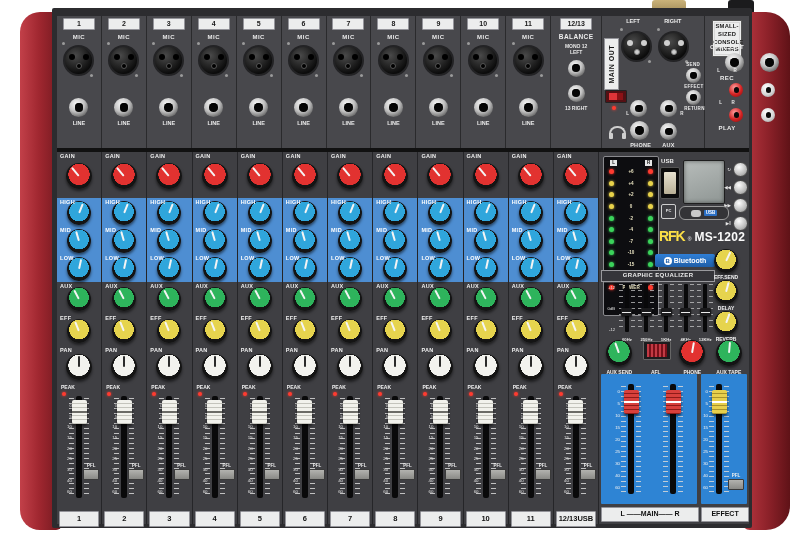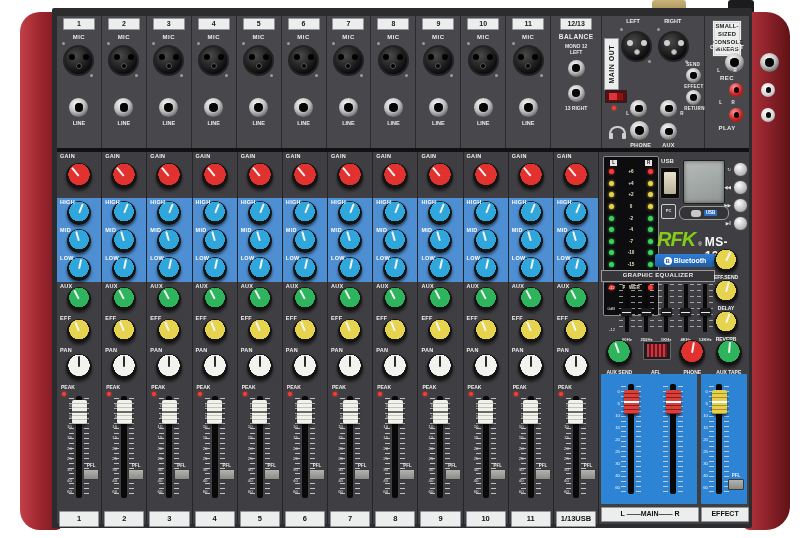--- a/index.html
+++ b/index.html
@@ -139,21 +139,21 @@
   .mbtn .g{font-size:4.5px;color:#e8e8e8;}
   .mbtn .b{width:13px;height:13px;border-radius:50%;background:radial-gradient(circle at 38% 32%,#fdfdfd,#bdbdbd 60%,#7f7f7f);
         border:1px solid #4a4a4a;}
   .pcicon{position:absolute;left:62px;top:52px;width:13px;height:13px;border:1px solid #cfcfcf;border-radius:2px;
         font-size:4px;color:#e8e8e8;text-align:center;line-height:12px;font-weight:bold;}
   .mediabadge{position:absolute;left:80px;top:54px;width:48px;height:12px;border:1px solid #9a9a9a;border-radius:6px;
         background:#343437;display:flex;align-items:center;justify-content:center;gap:3px;}
   .mediabadge::before{content:"";width:10px;height:7px;border-radius:3px;background:#c9c9c9;}
   .mediabadge .mb-usb{font-size:4.5px;font-weight:bold;color:#fff;background:#2b6fc4;padding:0 2px;border-radius:1px;line-height:6px;}
   .logo{position:absolute;left:58px;top:76px;right:2px;display:flex;align-items:baseline;justify-content:center;gap:3px;}
-  .logo .rfk{font-size:20px;font-weight:bold;font-style:italic;color:#84cc16;letter-spacing:-1px;}
+  .logo .rfk{font-size:14px;font-weight:bold;color:#fde047;letter-spacing:-1px;}
   .logo sup{font-size:5px;color:#fafafa;}
   .logo .model{font-size:12px;font-weight:bold;color:#fafafa;letter-spacing:.3px;}
   .bt{position:absolute;left:56px;top:102px;width:60px;height:13px;background:linear-gradient(180deg,#2f7fd6,#1f5ea8);
       border-radius:2px;display:flex;align-items:center;justify-content:center;gap:2px;}
   .bt .bticon{font-style:normal;width:8px;height:8px;border-radius:50%;background:#fff;color:#1f5ea8;font-size:6px;
       font-weight:bold;text-align:center;line-height:8px;}
   .bt span{font-size:7px;font-weight:bold;color:#fff;}
   .geqtitle{position:absolute;left:2px;top:118px;width:112px;height:10px;background:#35353a;border:1px solid #9a9a9e;
       font-size:6px;font-weight:bold;color:#ececec;text-align:center;line-height:9px;letter-spacing:.4px;}
   .geq{position:absolute;left:2px;top:130px;width:114px;height:62px;display:flex;}
@@ -1126,21 +1126,21 @@
                 <span>40</span>
                 <span>60</span>
               </div>
               <div class="ftrack"></div>
               <div class="fcap" style="top: 18px;"></div>
               <div class="pfl">
                 <span class="plab">PFL</span>
                 <div class="pbtn"></div>
               </div>
             </div>
-            <div class="snum">1/13USB</div>
+            <div class="snum">12/13USB</div>
           </div></div>
 
       <div class="master">
         <div class="meter">
           <div class="mhead">
             <span>L</span>
             <span>R</span>
           </div>
           <div id="mrows">
               <div class="mrow">

